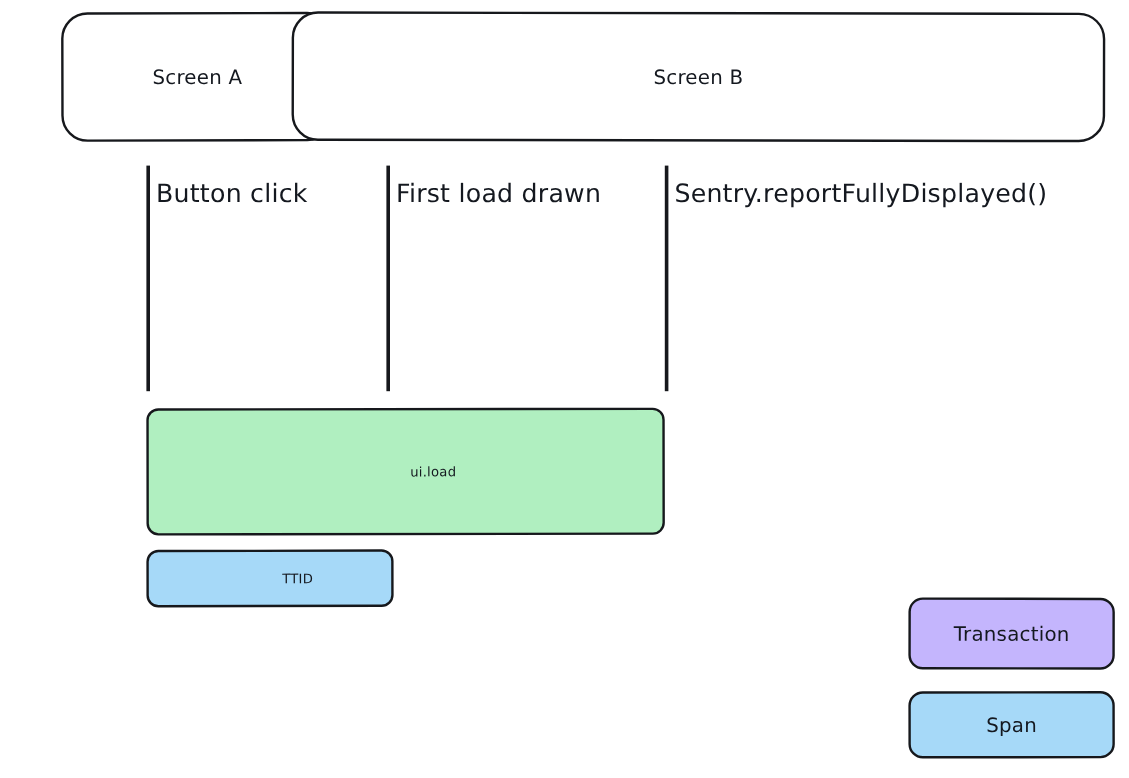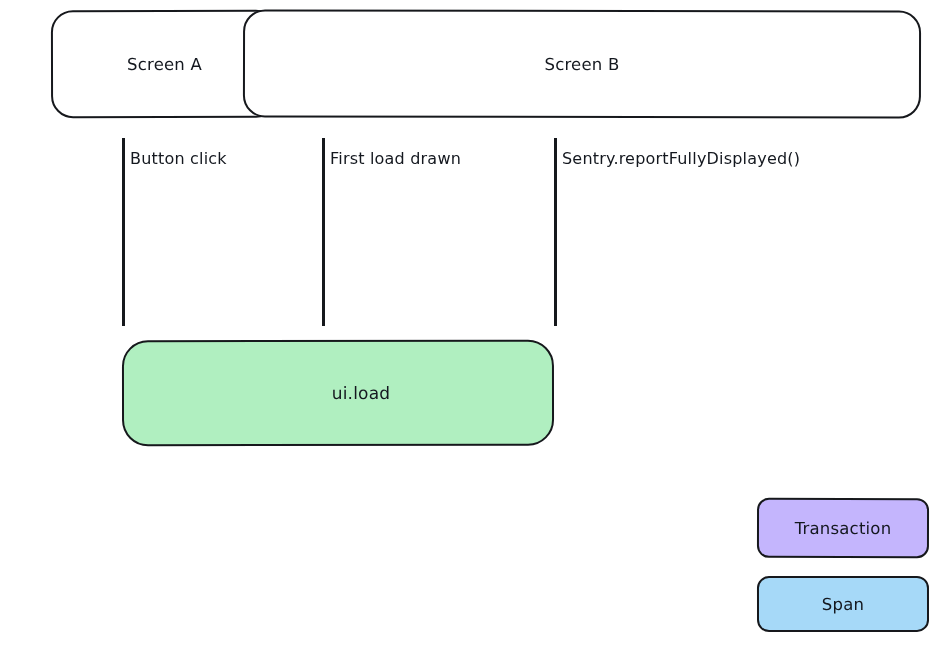--- a/index.html
+++ b/index.html
@@ -36,22 +36,22 @@
   
   .screen-box {
     border: 2.6px solid #16181c;
     border-radius: 22px;
     background: #ffffff;
     font-size: 16.5px;
   }
 
   .bar {
     border: 2.6px solid #16181c;
-    border-radius: 26px;
-    font-size: 17px;
+    border-radius: 10px;
+    font-size: 11px;
     padding-left: 46px;
   }
 
   .bar.transaction { background: #b0efc0; }
   .bar.span        { background: #a6d9f8; }
 
   .legend-chip {
     border: 2.6px solid #16181c;
     border-radius: 12px;
     font-size: 16.5px;
@@ -60,21 +60,21 @@
   .legend-chip.span        { background: #a6d9f8; }
 
   
   .marker-line {
     position: absolute;
     width: 2.8px;
     background: #16181c;
   }
   .marker-label {
     position: absolute;
-    font-size: 16px;
+    font-size: 21px;
     color: #14181f;
     white-space: nowrap;
     line-height: 1;
     letter-spacing: 0.2px;
   }
 
   
   .w1 { transform: rotate(-0.12deg); }
   .w2 { transform: rotate(0.1deg); }
   .w3 { transform: rotate(-0.08deg); }
@@ -98,20 +98,23 @@
   <div class="marker-line" id="marker-line-1" style="left: 322px; top: 138px; height: 188px;"></div>
   <div class="marker-label" id="marker-label-1" style="left: 330px; top: 151px;">First load drawn</div>
 
   <div class="marker-line" id="marker-line-2" style="left: 554px; top: 138px; height: 188px;"></div>
   <div class="marker-label" id="marker-label-2" style="left: 562px; top: 151px;">Sentry.reportFullyDisplayed()</div>
 
   <div class="node bar transaction w3" id="bar-0" style="left: 122px; top: 340px; width: 432px; height: 106px;">
     <span>ui.load</span>
   </div>
 
+  <div class="node bar span w1" id="bar-1" style="left: 122px; top: 458px; width: 206px; height: 48px;">
+    <span>TTID</span>
+  </div>
 
 
   <div class="node legend-chip transaction w2" id="legend-0" style="left: 757px; top: 498px; width: 172px; height: 60px;">
     <span>Transaction</span>
   </div>
 
   <div class="node legend-chip span w3" id="legend-1" style="left: 757px; top: 576px; width: 172px; height: 56px;">
     <span>Span</span>
   </div>
 

